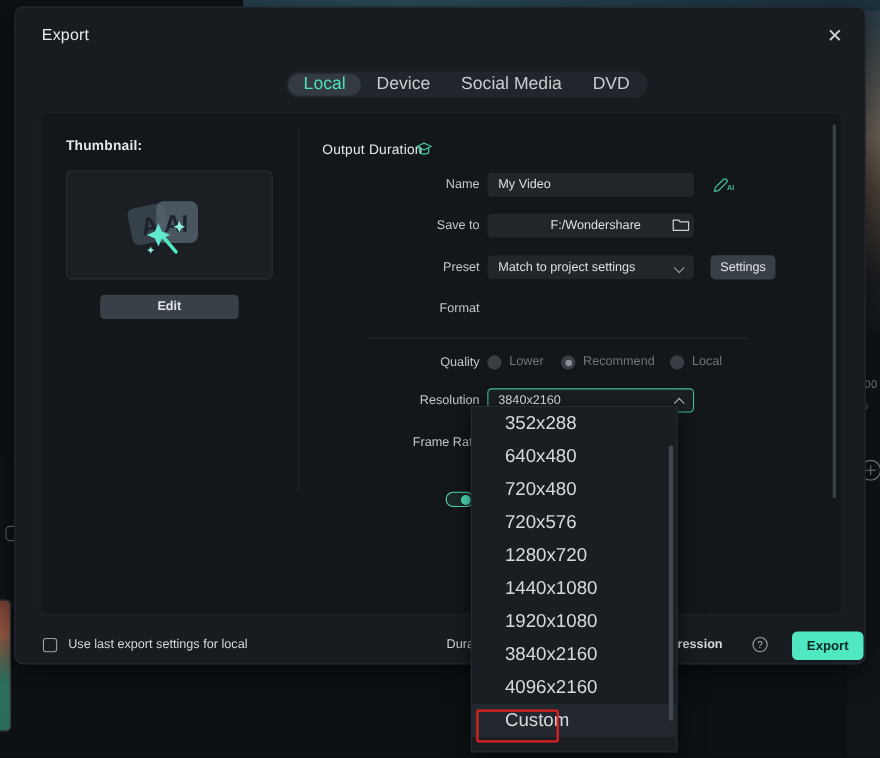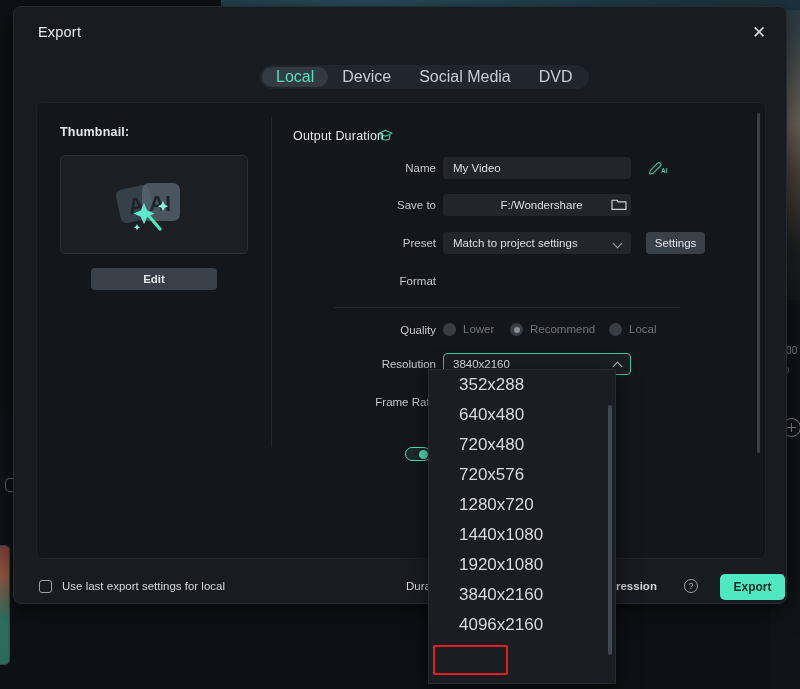--- a/index.html
+++ b/index.html
@@ -347,15 +347,16 @@
 <div class="dropdown">
   <div class="dd-item">352x288</div>
   <div class="dd-item">640x480</div>
   <div class="dd-item">720x480</div>
   <div class="dd-item">720x576</div>
   <div class="dd-item">1280x720</div>
   <div class="dd-item">1440x1080</div>
   <div class="dd-item">1920x1080</div>
   <div class="dd-item">3840x2160</div>
   <div class="dd-item">4096x2160</div>
+  <div class="dd-item highlight">Custom</div>
   <div class="dd-scrollbar"></div>
 </div>
 <div class="dd-redbox"></div>
 
 </body></html>

